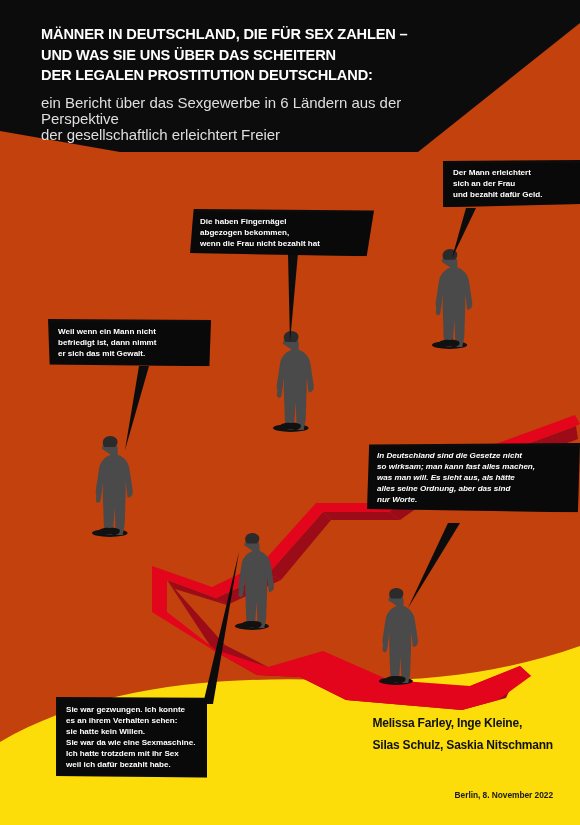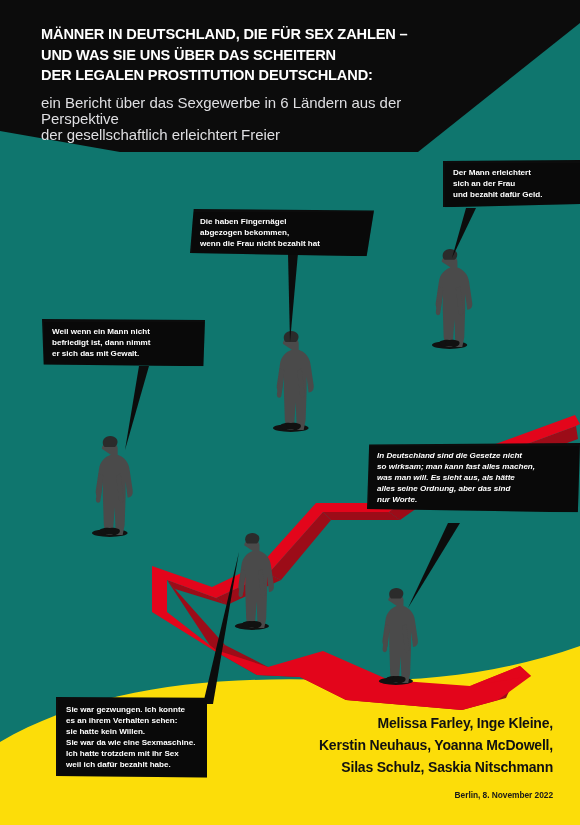--- a/index.html
+++ b/index.html
@@ -1,21 +1,21 @@
 <!DOCTYPE html>
 <html><head>
 <meta charset="utf-8">
 <title>Cover</title>
 <style>
   html,body{margin:0;padding:0;background:#ffffff;}
   body{
     font-family:"Liberation Sans","DejaVu Sans",sans-serif;
     width:580px;height:825px;overflow:hidden;position:relative;
   }
-  #stage{position:relative;width:580px;height:825px;background:#0f766e;overflow:hidden;}
+  #stage{position:relative;width:580px;height:825px;background:#c2410c;overflow:hidden;}
 
   
   #art{position:absolute;left:0;top:0;width:580px;height:825px;}
 
   
   .header-text{
     position:absolute;left:41px;top:24px;width:430px;z-index:6;
     pointer-events:none;
   }
   .title-line{
@@ -44,22 +44,22 @@
   
   #b1 .box{width:142px;clip-path:polygon(0% 2%,100% 0%,100% 93%,0% 100%);}
   #b2 .box{width:184px;clip-path:polygon(2% 0%,100% 3%,96% 100%,0% 93%);}
   #b3 .box{width:163px;clip-path:polygon(0% 0%,100% 2%,99% 100%,1% 96%);}
   #b4 .box{width:213px;clip-path:polygon(1% 2%,100% 0%,99% 100%,0% 95%);font-style:italic;}
   #b5 .box{width:151px;clip-path:polygon(0% 0%,100% 1%,100% 100%,0% 98%);}
 
   
   .authors{
     position:absolute;right:27px;top:712px;z-index:9;
-    text-align:right;color:#111111;font-weight:700;
-    font-size:14px;line-height:22px;letter-spacing:-0.2px;
+    text-align:left;color:#111111;font-weight:700;
+    font-size:12px;line-height:22px;letter-spacing:-0.2px;
   }
   .imprint{
     position:absolute;right:27px;top:790px;z-index:9;
     text-align:left;color:#191919;font-weight:700;
     font-size:8.4px;letter-spacing:-0.05px;
   }
 </style>
 </head>
 <body>
 
@@ -214,21 +214,21 @@
 sich an der Frau
 und bezahlt dafür Geld.</div>
   </div>
 
   <div class="bubble" id="b2" style="left:190px;top:209px;">
     <div class="box">Die haben Fingernägel
 abgezogen bekommen,
 wenn die Frau nicht bezahlt hat</div>
   </div>
 
-  <div class="bubble" id="b3" style="left:42px;top:319px;">
+  <div class="bubble" id="b3" style="left:48px;top:319px;">
     <div class="box">Weil wenn ein Mann nicht
 befriedigt ist, dann nimmt
 er sich das mit Gewalt.</div>
   </div>
 
   <div class="bubble" id="b4" style="left:367px;top:443px;">
     <div class="box">In Deutschland sind die Gesetze nicht
 so wirksam; man kann fast alles machen,
 was man will. Es sieht aus, als hätte
 alles seine Ordnung, aber das sind
@@ -239,19 +239,18 @@
     <div class="box">Sie war gezwungen. Ich konnte
 es an ihrem Verhalten sehen:
 sie hatte kein Willen.
 Sie war da wie eine Sexmaschine.
 Ich hatte trotzdem mit ihr Sex
 weil ich dafür bezahlt habe.</div>
   </div>
 
   <div class="authors">
     <div>Melissa Farley, Inge Kleine,</div>
-    <div>Kerstin Neuhaus, Yoanna McDowell,</div>
     <div>Silas Schulz, Saskia Nitschmann</div>
   </div>
 
   <div class="imprint">Berlin, 8. November 2022</div>
 
 </div>
 
 </body></html>

